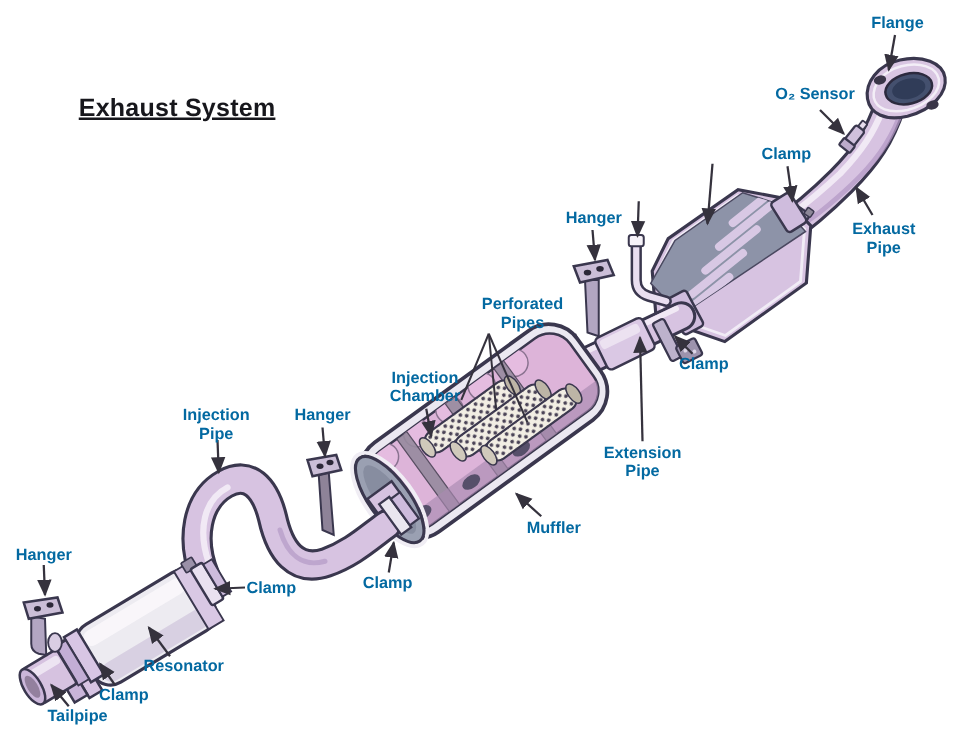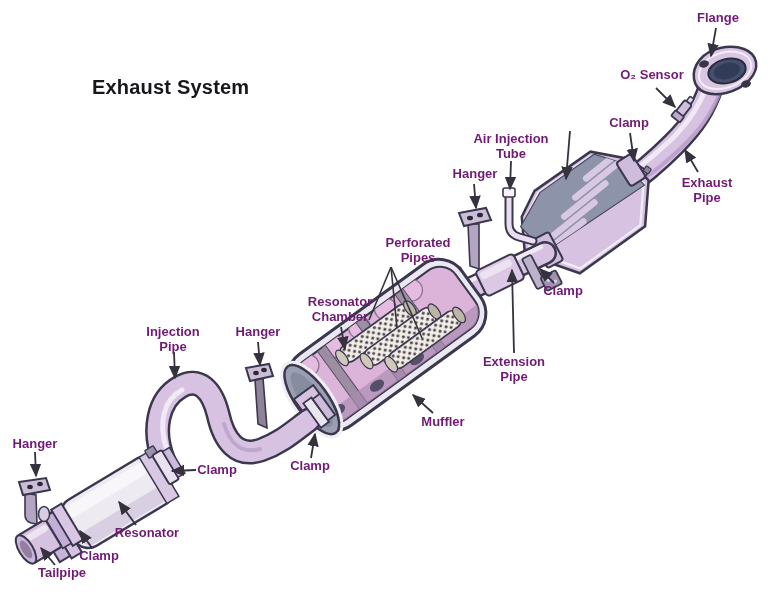--- a/index.html
+++ b/index.html
@@ -1,20 +1,20 @@
 <!DOCTYPE html>
 <html><head>
 <meta charset="utf-8">
 <style>
   html,body{margin:0;padding:0;background:#ffffff;}
   #stage{position:relative;width:768px;height:595px;background:#ffffff;overflow:hidden;
          font-family:"Liberation Sans",sans-serif;}
   #art{position:absolute;left:0;top:0;}
   .lbl{position:absolute;transform:translateX(-50%);font:bold 13px/1.12 "Liberation Sans",sans-serif;
-       color:#701a75;text-align:center;white-space:nowrap;}
+       color:#0369a1;text-align:center;white-space:nowrap;}
   .lbl.wrap{white-space:normal;}
   .title{position:absolute;font:bold 20px/1.1 "Liberation Sans",sans-serif;color:#17171c;letter-spacing:.2px;}
 </style>
 </head>
 <body>
 
 <div id="stage">
 
 <svg id="art" width="768" height="595" viewBox="0 0 768 595">
   <defs>
@@ -235,31 +235,30 @@
     <line x1="92" y1="548" x2="80" y2="531" marker-end="url(#ah)"></line>
     <line x1="55" y1="565" x2="41" y2="548" marker-end="url(#ah)"></line>
     <g stroke-width="1.6">
       <line x1="391" y1="267" x2="369" y2="320"></line>
       <line x1="391" y1="267" x2="397" y2="328"></line>
       <line x1="391" y1="267" x2="422" y2="338"></line>
     </g>
   </g>
 </svg>
 
-<div class="title" style="left:92px;top:76px;">Exhaust System</div>
+<div class="title" style="left:63px;top:76px;text-decoration:underline;">Exhaust System</div>
 
 <div class="lbl" style="left:718px;top:11px;">Flange</div>
 <div class="lbl" style="left:652px;top:68px;text-align:right;">O₂ Sensor</div>
 <div class="lbl" style="left:629px;top:116px;">Clamp</div>
-<div class="lbl wrap" style="left:511px;top:132px;width:88px;">Air Injection Tube</div>
 <div class="lbl" style="left:475px;top:167px;">Hanger</div>
 <div class="lbl wrap" style="left:707px;top:176px;width:60px;">Exhaust Pipe</div>
 <div class="lbl" style="left:563px;top:284px;">Clamp</div>
 <div class="lbl wrap" style="left:390px;top:236px;width:78px;margin-left:28px;">Perforated Pipes</div>
-<div class="lbl wrap" style="left:340px;top:295px;width:80px;">Resonator Chamber</div>
+<div class="lbl wrap" style="left:340px;top:295px;width:80px;">Injection Chamber</div>
 <div class="lbl wrap" style="left:514px;top:355px;width:72px;">Extension Pipe</div>
 <div class="lbl" style="left:443px;top:415px;">Muffler</div>
 <div class="lbl wrap" style="left:173px;top:325px;width:84px;">Injection Pipe</div>
 <div class="lbl" style="left:258px;top:325px;">Hanger</div>
 <div class="lbl" style="left:217px;top:463px;">Clamp</div>
 <div class="lbl" style="left:310px;top:459px;">Clamp</div>
 <div class="lbl" style="left:35px;top:437px;">Hanger</div>
 <div class="lbl" style="left:147px;top:526px;">Resonator</div>
 <div class="lbl" style="left:99px;top:549px;">Clamp</div>
 <div class="lbl" style="left:62px;top:566px;">Tailpipe</div>

